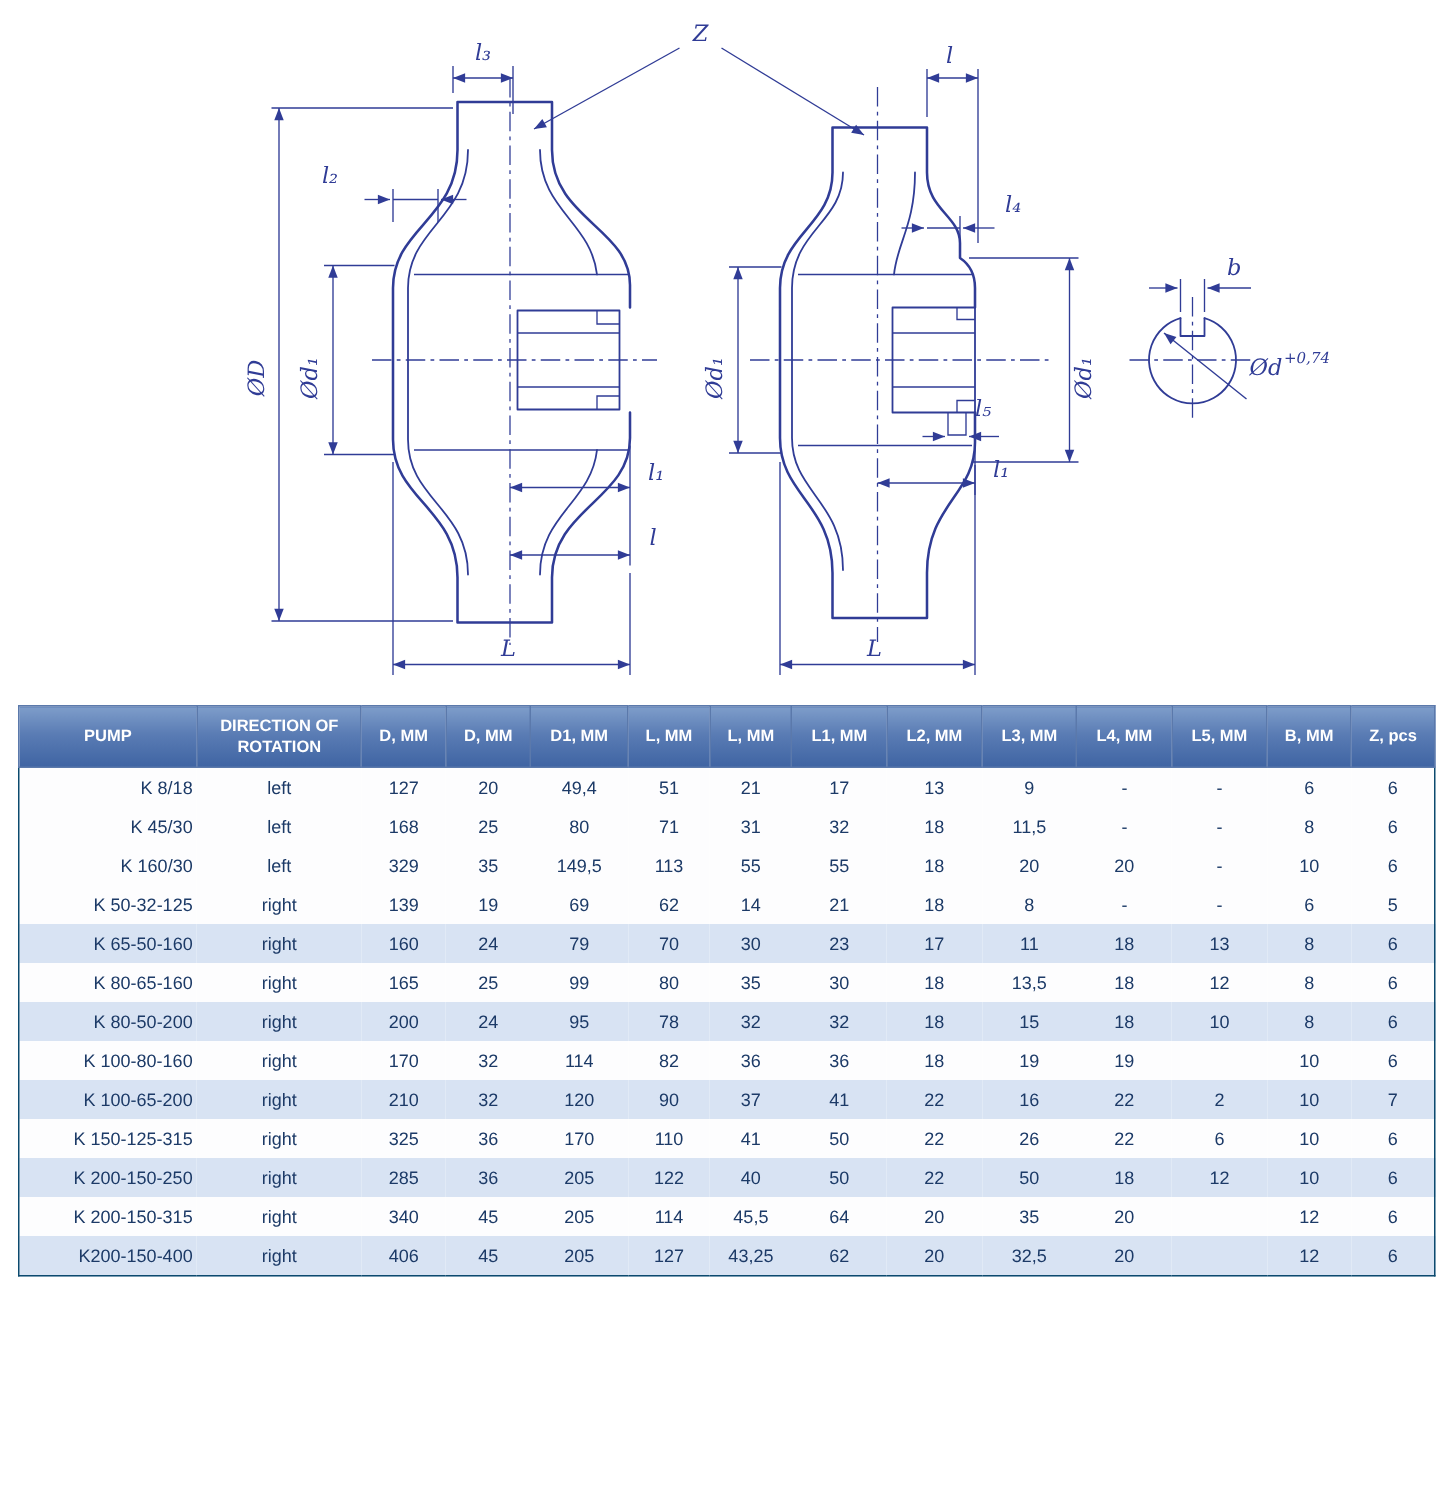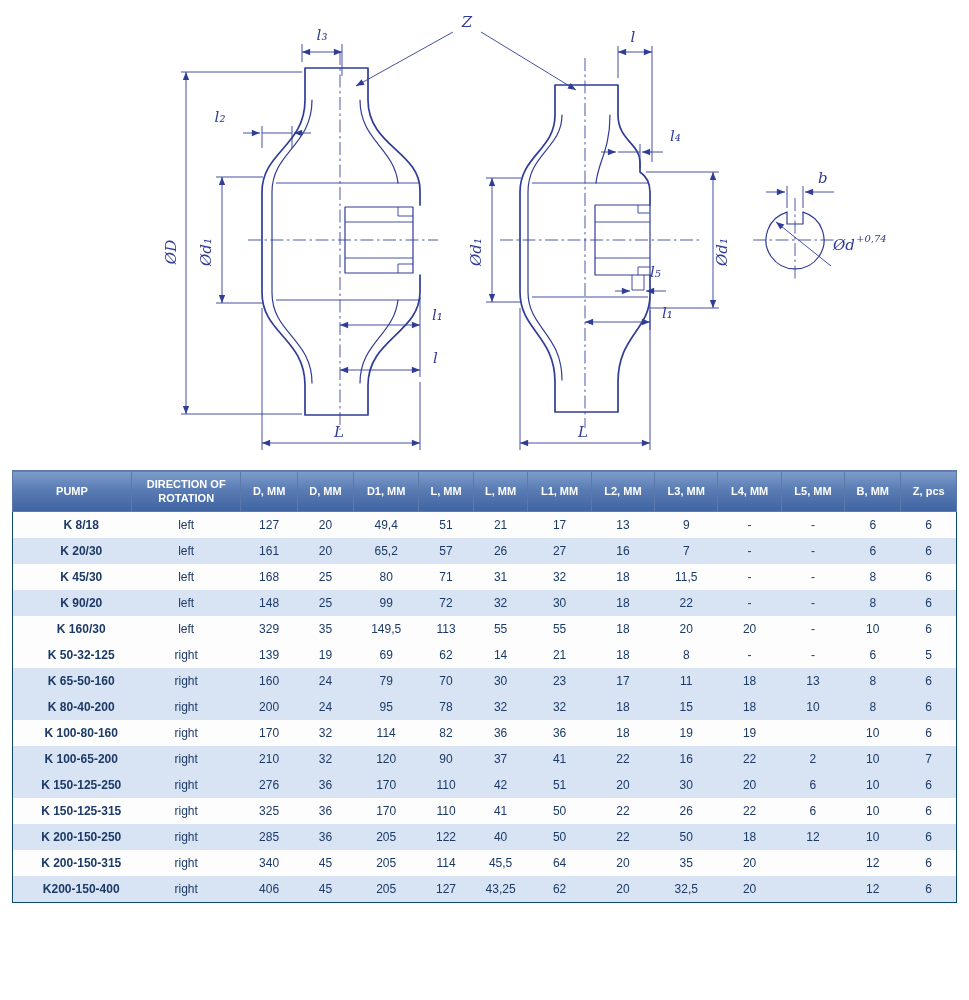--- a/index.html
+++ b/index.html
@@ -24,21 +24,21 @@
     background:linear-gradient(180deg,#7e9dca 0%, #5a7cb4 45%, #3f64a3 100%);
     color:#ffffff; font-size:11px; font-weight:bold; text-align:center;
     padding:4px 3px; line-height:1.3; height:32px; vertical-align:middle;
     border:1px solid #5b79ab;
   }
   table[data-name="pump-dimensions-table"] td {
     font-size:12px; color:#1c3a67; text-align:center; padding:5px 3px; height:16px;
   }
   table[data-name="pump-dimensions-table"] tbody tr { background:#fdfdfe; }
   table[data-name="pump-dimensions-table"] tbody tr.alt { background:#d8e3f3; }
-  table[data-name="pump-dimensions-table"] td:first-child { text-align:center; padding-left:21px;font-weight:bold; }
+  table[data-name="pump-dimensions-table"] td:first-child { text-align:right; padding-left:21px; }
   table[data-name="pump-dimensions-table"] th:first-child  { width:12.6%; }
   table[data-name="pump-dimensions-table"] th:nth-child(2) { width:11.6%; }
 </style>
 </head>
 <body>
 
 <div class="drawing-wrap" data-name="technical-drawing-section">
 <svg viewBox="0 0 969 465" width="969" height="465" data-name="impeller-drawing">
   <defs>
     <marker id="arr" viewBox="0 0 10 10" refX="9.5" refY="5" markerWidth="10" markerHeight="10" orient="auto-start-reverse">
@@ -218,68 +218,36 @@
         <td data-name="spec-value-cell">51</td>
         <td data-name="spec-value-cell">21</td>
         <td data-name="spec-value-cell">17</td>
         <td data-name="spec-value-cell">13</td>
         <td data-name="spec-value-cell">9</td>
         <td data-name="spec-value-cell">-</td>
         <td data-name="spec-value-cell">-</td>
         <td data-name="spec-value-cell">6</td>
         <td data-name="spec-value-cell">6</td>
       </tr>
-      <tr data-name="table-row" class="alt">
-        <td data-name="pump-name-cell">K 20/30</td>
-        <td data-name="spec-value-cell">left</td>
-        <td data-name="spec-value-cell">161</td>
-        <td data-name="spec-value-cell">20</td>
-        <td data-name="spec-value-cell">65,2</td>
-        <td data-name="spec-value-cell">57</td>
-        <td data-name="spec-value-cell">26</td>
-        <td data-name="spec-value-cell">27</td>
-        <td data-name="spec-value-cell">16</td>
-        <td data-name="spec-value-cell">7</td>
-        <td data-name="spec-value-cell">-</td>
-        <td data-name="spec-value-cell">-</td>
-        <td data-name="spec-value-cell">6</td>
-        <td data-name="spec-value-cell">6</td>
-      </tr>
       <tr data-name="table-row">
         <td data-name="pump-name-cell">K 45/30</td>
         <td data-name="spec-value-cell">left</td>
         <td data-name="spec-value-cell">168</td>
         <td data-name="spec-value-cell">25</td>
         <td data-name="spec-value-cell">80</td>
         <td data-name="spec-value-cell">71</td>
         <td data-name="spec-value-cell">31</td>
         <td data-name="spec-value-cell">32</td>
         <td data-name="spec-value-cell">18</td>
         <td data-name="spec-value-cell">11,5</td>
         <td data-name="spec-value-cell">-</td>
         <td data-name="spec-value-cell">-</td>
         <td data-name="spec-value-cell">8</td>
         <td data-name="spec-value-cell">6</td>
       </tr>
-      <tr data-name="table-row" class="alt">
-        <td data-name="pump-name-cell">K 90/20</td>
-        <td data-name="spec-value-cell">left</td>
-        <td data-name="spec-value-cell">148</td>
-        <td data-name="spec-value-cell">25</td>
-        <td data-name="spec-value-cell">99</td>
-        <td data-name="spec-value-cell">72</td>
-        <td data-name="spec-value-cell">32</td>
-        <td data-name="spec-value-cell">30</td>
-        <td data-name="spec-value-cell">18</td>
-        <td data-name="spec-value-cell">22</td>
-        <td data-name="spec-value-cell">-</td>
-        <td data-name="spec-value-cell">-</td>
-        <td data-name="spec-value-cell">8</td>
-        <td data-name="spec-value-cell">6</td>
-      </tr>
       <tr data-name="table-row">
         <td data-name="pump-name-cell">K 160/30</td>
         <td data-name="spec-value-cell">left</td>
         <td data-name="spec-value-cell">329</td>
         <td data-name="spec-value-cell">35</td>
         <td data-name="spec-value-cell">149,5</td>
         <td data-name="spec-value-cell">113</td>
         <td data-name="spec-value-cell">55</td>
         <td data-name="spec-value-cell">55</td>
         <td data-name="spec-value-cell">18</td>
@@ -314,22 +282,38 @@
         <td data-name="spec-value-cell">70</td>
         <td data-name="spec-value-cell">30</td>
         <td data-name="spec-value-cell">23</td>
         <td data-name="spec-value-cell">17</td>
         <td data-name="spec-value-cell">11</td>
         <td data-name="spec-value-cell">18</td>
         <td data-name="spec-value-cell">13</td>
         <td data-name="spec-value-cell">8</td>
         <td data-name="spec-value-cell">6</td>
       </tr>
+      <tr data-name="table-row">
+        <td data-name="pump-name-cell">K 80-65-160</td>
+        <td data-name="spec-value-cell">right</td>
+        <td data-name="spec-value-cell">165</td>
+        <td data-name="spec-value-cell">25</td>
+        <td data-name="spec-value-cell">99</td>
+        <td data-name="spec-value-cell">80</td>
+        <td data-name="spec-value-cell">35</td>
+        <td data-name="spec-value-cell">30</td>
+        <td data-name="spec-value-cell">18</td>
+        <td data-name="spec-value-cell">13,5</td>
+        <td data-name="spec-value-cell">18</td>
+        <td data-name="spec-value-cell">12</td>
+        <td data-name="spec-value-cell">8</td>
+        <td data-name="spec-value-cell">6</td>
+      </tr>
       <tr data-name="table-row" class="alt">
-        <td data-name="pump-name-cell">K 80-40-200</td>
+        <td data-name="pump-name-cell">K 80-50-200</td>
         <td data-name="spec-value-cell">right</td>
         <td data-name="spec-value-cell">200</td>
         <td data-name="spec-value-cell">24</td>
         <td data-name="spec-value-cell">95</td>
         <td data-name="spec-value-cell">78</td>
         <td data-name="spec-value-cell">32</td>
         <td data-name="spec-value-cell">32</td>
         <td data-name="spec-value-cell">18</td>
         <td data-name="spec-value-cell">15</td>
         <td data-name="spec-value-cell">18</td>
@@ -362,36 +346,20 @@
         <td data-name="spec-value-cell">90</td>
         <td data-name="spec-value-cell">37</td>
         <td data-name="spec-value-cell">41</td>
         <td data-name="spec-value-cell">22</td>
         <td data-name="spec-value-cell">16</td>
         <td data-name="spec-value-cell">22</td>
         <td data-name="spec-value-cell">2</td>
         <td data-name="spec-value-cell">10</td>
         <td data-name="spec-value-cell">7</td>
       </tr>
-      <tr data-name="table-row" class="alt">
-        <td data-name="pump-name-cell">K 150-125-250</td>
-        <td data-name="spec-value-cell">right</td>
-        <td data-name="spec-value-cell">276</td>
-        <td data-name="spec-value-cell">36</td>
-        <td data-name="spec-value-cell">170</td>
-        <td data-name="spec-value-cell">110</td>
-        <td data-name="spec-value-cell">42</td>
-        <td data-name="spec-value-cell">51</td>
-        <td data-name="spec-value-cell">20</td>
-        <td data-name="spec-value-cell">30</td>
-        <td data-name="spec-value-cell">20</td>
-        <td data-name="spec-value-cell">6</td>
-        <td data-name="spec-value-cell">10</td>
-        <td data-name="spec-value-cell">6</td>
-      </tr>
       <tr data-name="table-row">
         <td data-name="pump-name-cell">K 150-125-315</td>
         <td data-name="spec-value-cell">right</td>
         <td data-name="spec-value-cell">325</td>
         <td data-name="spec-value-cell">36</td>
         <td data-name="spec-value-cell">170</td>
         <td data-name="spec-value-cell">110</td>
         <td data-name="spec-value-cell">41</td>
         <td data-name="spec-value-cell">50</td>
         <td data-name="spec-value-cell">22</td>

